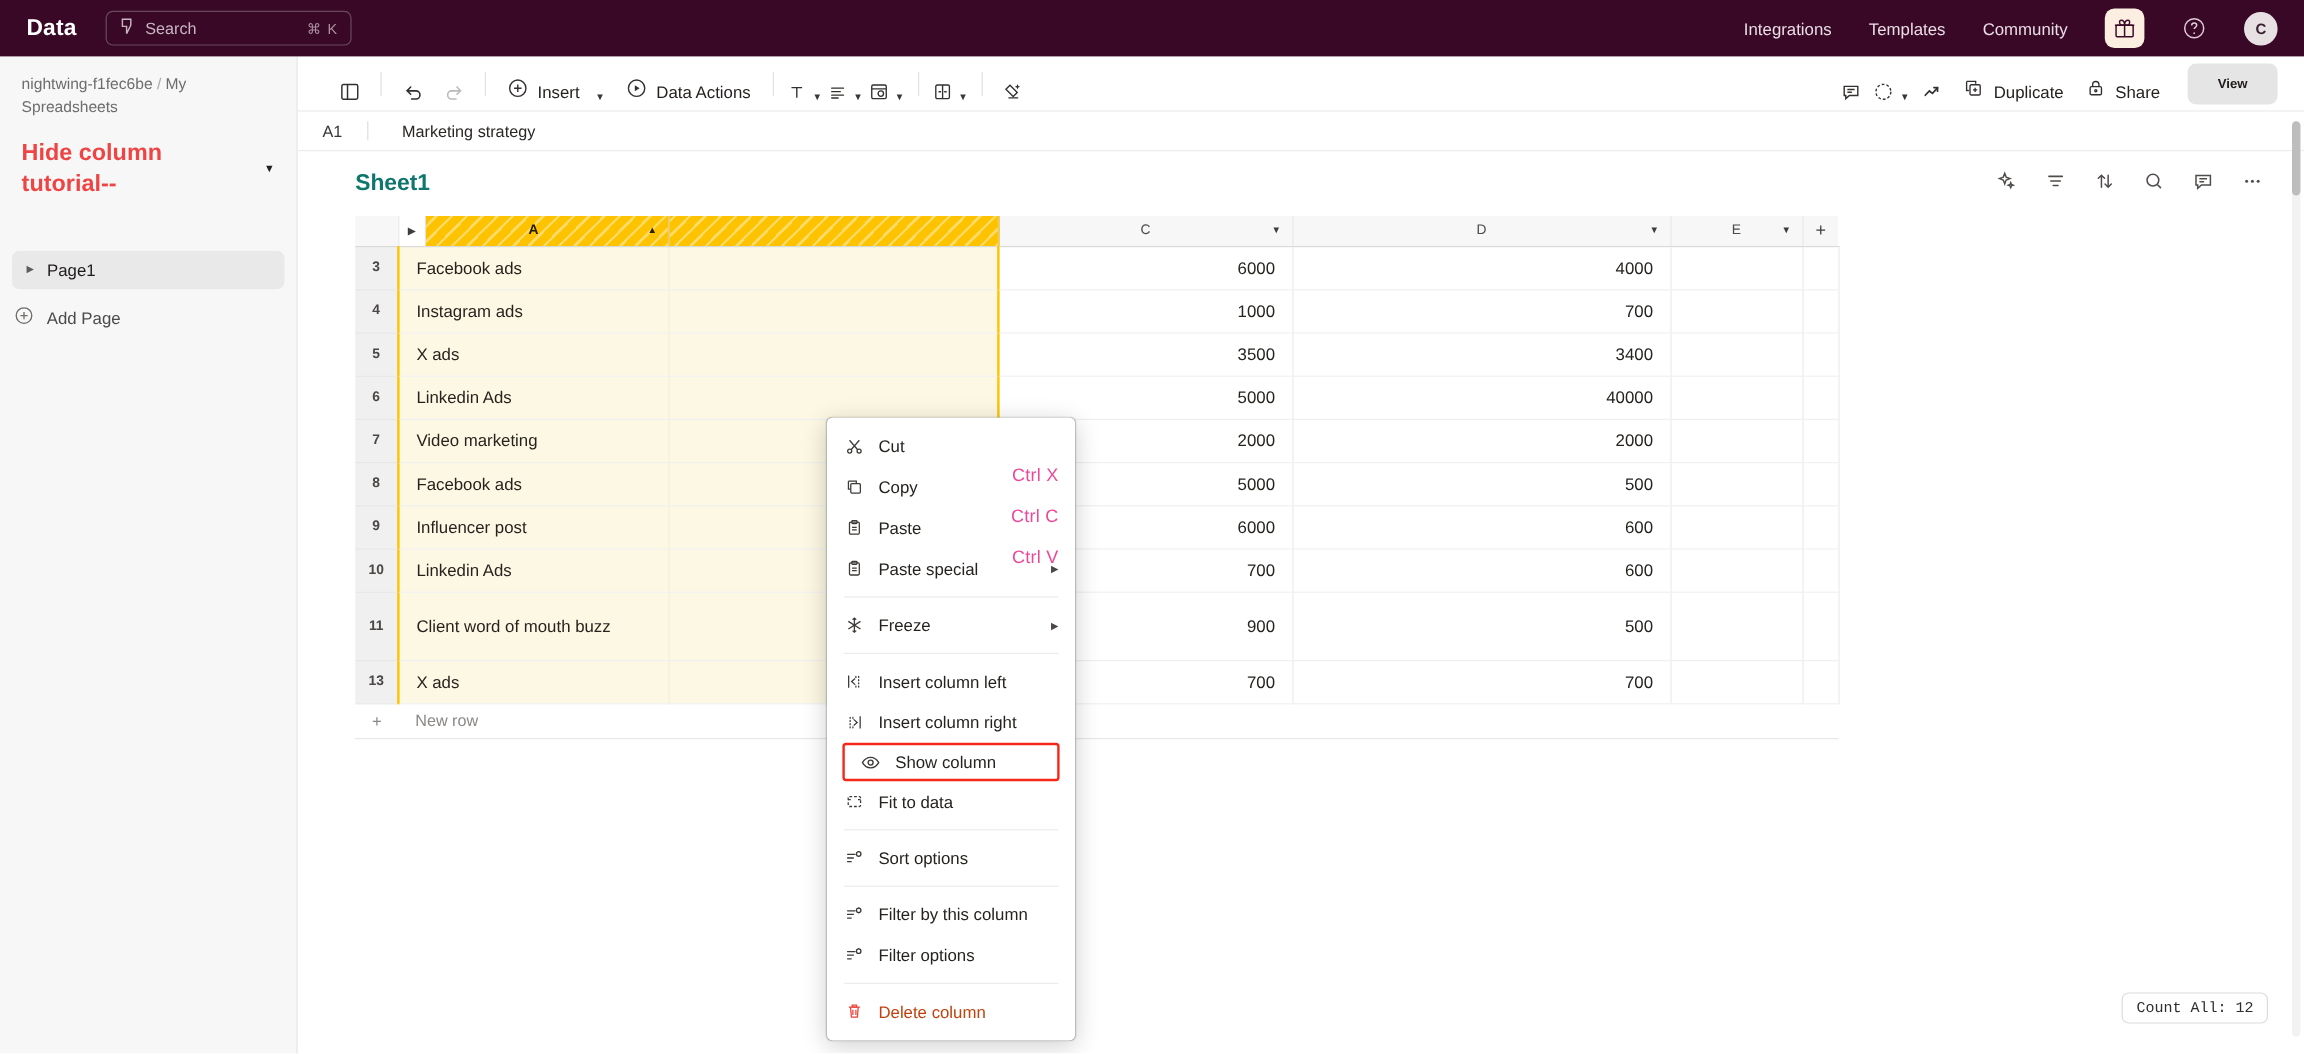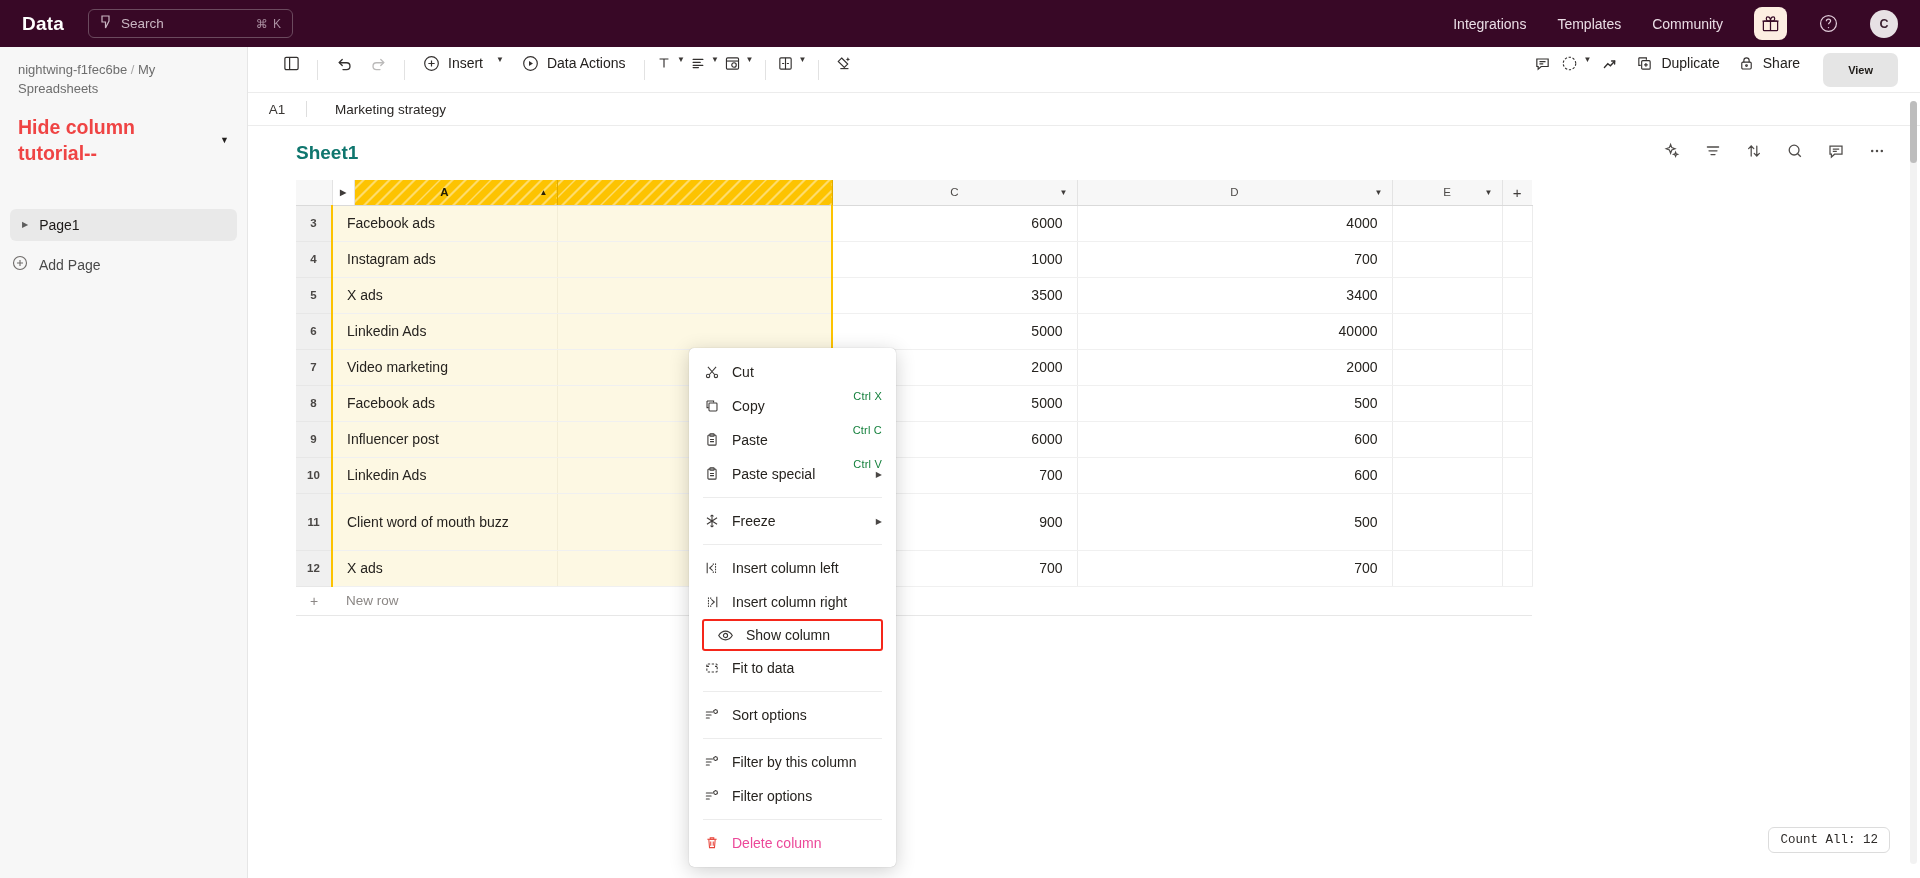--- a/index.html
+++ b/index.html
@@ -61,21 +61,21 @@
     font-size: 14px; color: #4a4a4a;
   }
 
   
   .main { flex: 1; display: flex; flex-direction: column; min-width: 0; position: relative; }
 
   .toolbar {
     height: 46px; border-bottom: 1px solid #ececec;
     display: flex; align-items: center; padding: 0 22px 0 26px; gap: 0;
   }
-  .tb { display: flex; align-items: flex-start; justify-content: center; color: #33302f; cursor: default; }
+  .tb { display: flex; align-items: flex-end; justify-content: center; color: #33302f; cursor: default; }
   .tb-ic { width: 34px; height: 30px; }
   .tb-lbl { gap: 8px; padding: 0 9px; height: 30px; font-size: 14px; color: #24211f; }
   .tb-sep { width: 1px; height: 20px; background: #e2e2e2; margin: 0 9px; }
   .cd { font-size: 8px; color: #3a3735; margin-left: 5px; }
   .dim { opacity: .33; }
   .toolbar-right { margin-left: auto; display: flex; align-items: center; gap: 0; }
   .view-btn {
     margin-left: 14px; background: #e5e5e5; color: #1e1b18;
     font-size: 11px; font-weight: 600; border-radius: 7px;
     padding: 0 25px; height: 34px; display: flex; align-items: center;
@@ -157,24 +157,24 @@
     position: absolute; left: 441px; top: 168px; width: 207px;
     background: #fff; border-radius: 5px;
     box-shadow: 0 4px 20px rgba(0,0,0,.19), 0 0 1px rgba(0,0,0,.3);
     padding: 7px 0; z-index: 40;
   }
   .mi {
     height: 34px; display: flex; align-items: center; padding: 0 14px; gap: 12px;
     font-size: 14px; color: #26231f; position: relative;
   }
   .mi .mlabel { flex: 1; }
-  .mi .shortcut { font-size: 11px; color: #15803d; letter-spacing: .2px; margin-top: 48px; }
+  .mi .shortcut { font-size: 15px; color: #ec4899; letter-spacing: .2px; margin-top: 48px; }
   .mi .submenu-arrow { font-size: 8px; color: #4a4745; }
   .mi .mic { width: 17px; display: flex; align-items: center; justify-content: center; color: #3d3a38; }
-  .mi.danger, .mi.danger .mic { color: #ec4899; }
+  .mi.danger, .mi.danger .mic { color: #c2410c; }
   .mi.highlighted {
     border: 2px solid #f5261a; border-radius: 3px;
     margin: 0 13px 0 13px; padding: 0 0 0 1px; height: 32px;
   }
   .mdiv { height: 1px; background: #ececec; margin: 6px 14px; }
 
   
   .countpill {
     position: absolute; right: 30px; bottom: 25px;
     border: 1px solid #dcdcdc; border-radius: 6px; background: #fff;
@@ -558,21 +558,21 @@
               <tr class="tall">
                 <td class="rownum">11</td>
                 <td class="colA">Client word of mouth buzz</td>
                 <td class="colB"></td>
                 <td class="num">900</td>
                 <td class="num">500</td>
                 <td class="empty"></td>
                 <td class="empty"></td>
               </tr>
               <tr>
-                <td class="rownum">12</td>
+                <td class="rownum">13</td>
                 <td class="colA">X ads</td>
                 <td class="colB"></td>
                 <td class="num">700</td>
                 <td class="num">700</td>
                 <td class="empty"></td>
                 <td class="empty"></td>
               </tr>
             </tbody>
         </table>
 

